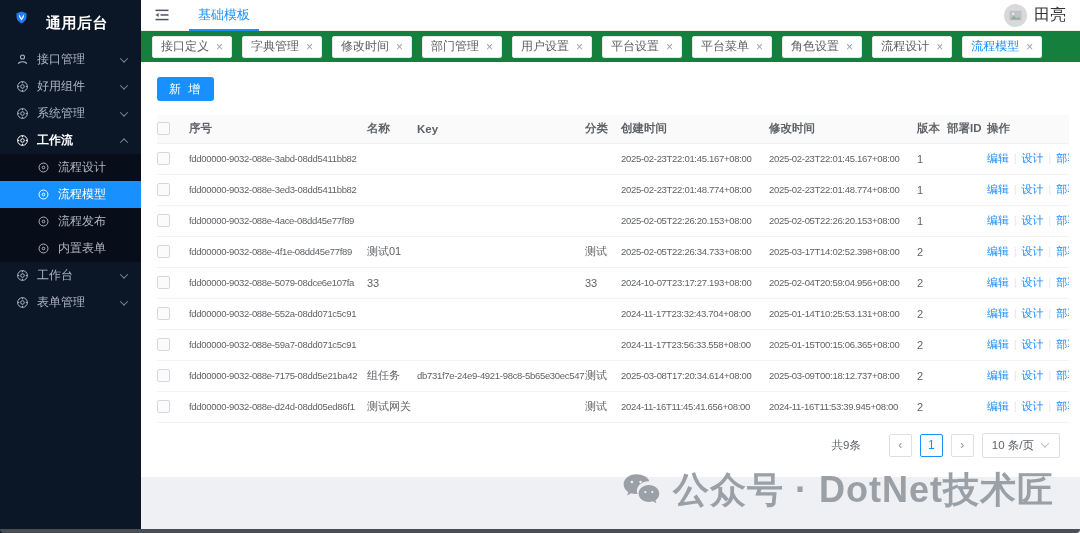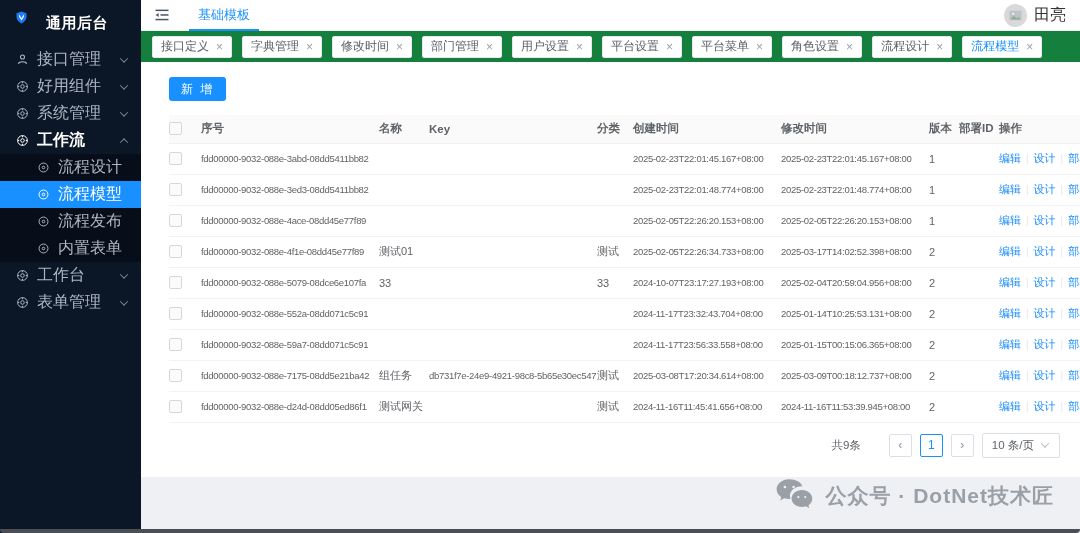--- a/index.html
+++ b/index.html
@@ -4,21 +4,21 @@
 <style>
   * { margin:0; padding:0; box-sizing:border-box; }
   html,body { width:1080px; height:533px; overflow:hidden; }
   body { font-family:"Liberation Sans","DejaVu Sans",sans-serif; background:#fff; }
   .app { position:relative; display:flex; width:1080px; height:533px; background:#eef0f4; }
 
   
   .sidebar { width:141px; min-width:141px; background:#0b1626; color:#aeb6c2; display:flex; flex-direction:column; }
   .logo { height:46px; display:flex; align-items:center; gap:9px; padding-left:15px; }
   .logo-title { color:#fff; font-size:15px; font-weight:bold; letter-spacing:.5px; }
-  .menu-item { height:27px; display:flex; align-items:center; gap:8px; padding:0 12px 0 16px; font-size:16px; color:#aeb6c2; cursor:pointer; }
+  .menu-item { height:27px; display:flex; align-items:center; gap:8px; padding:0 12px 0 16px; font-size:12px; color:#aeb6c2; cursor:pointer; }
   .menu-item .mi-label { flex:1; white-space:nowrap; }
   .menu-item.parent-active { color:#fff; font-weight:bold; }
   .submenu { background:#070e1a; }
   .submenu .menu-item { padding-left:37px; }
   .submenu .menu-item.active { background:#1890ff; color:#fff; }
   .mi-icon { display:inline-flex; width:13px; height:13px; color:inherit; }
   .mi-icon svg { width:13px; height:13px; }
   .chev { width:6px; height:6px; border-right:1.4px solid #7e8794; border-bottom:1.4px solid #7e8794; display:inline-block; margin-right:2px; }
   .chev.down { transform:rotate(45deg) translate(-1px,-1px); }
   .chev.up { transform:rotate(-135deg) translate(-1px,-1px); }
@@ -32,21 +32,21 @@
   .topbar-spacer { flex:1; }
   .user-box { display:flex; align-items:center; gap:7px; cursor:pointer; }
   .avatar { width:23px; height:23px; border-radius:50%; background:#d9d9d9; display:flex; align-items:center; justify-content:center; overflow:hidden; }
   .username { font-size:16px; color:#333; }
 
   .tagbar { height:31px; background:#15803d; display:flex; align-items:center; gap:10px; padding:0 11px; }
   .tag-chip { height:22px; background:#fff; border:1px solid #e4e7ed; border-radius:2px; display:flex; align-items:center; gap:7px; padding:0 8px; font-size:12px; color:#5a5e66; cursor:pointer; white-space:nowrap; }
   .tag-chip.active { color:#1890ff; }
   .tag-close { font-size:12px; color:#9aa0a6; line-height:1; cursor:pointer; }
 
-  .content-card { background:#fff; height:415px; padding:15px 20px 0 28px; }
+  .content-card { background:#fff; height:415px; padding:15px 20px 0 16px; }
   .btn-add { display:inline-flex; align-items:center; justify-content:center; height:24px; padding:0 12px; background:#1890ff; color:#fff; font-size:12px; border:none; border-radius:3px; cursor:pointer; letter-spacing:2px; }
 
   
   .tbl-wrap { margin-top:14px; }
   table { width:100%; border-collapse:collapse; table-layout:fixed; }
   thead th { background:#fafafa; height:28px; font-size:11.5px; color:#5f6368; font-weight:bold; text-align:left; padding:0 4px 0 0; border-bottom:1px solid #f0f0f0; white-space:nowrap; }
   tbody td { height:31px; font-size:11px; color:#606266; border-bottom:1px solid #f2f3f5; padding:0 4px 0 0; white-space:nowrap; overflow:hidden; }
   .mono { font-size:9.5px; letter-spacing:-0.3px; color:#606266; }
   .cb { width:13px; height:13px; border:1px solid #d4d7dd; border-radius:2px; background:#fbfbfc; display:inline-block; vertical-align:middle; cursor:pointer; }
   .act-link { color:#1b8cff; font-size:11px; text-decoration:none; cursor:pointer; }
@@ -55,21 +55,21 @@
   
   .pager { display:flex; align-items:center; justify-content:flex-end; gap:8px; margin-top:10px; }
   .pager-total { font-size:11.5px; color:#5f6368; margin-right:20px; }
   .pg-btn { min-width:23px; height:23px; background:#fff; border:1px solid #dcdfe6; border-radius:2px; display:flex; align-items:center; justify-content:center; font-size:12px; color:#8a8f97; cursor:pointer; }
   .pg-btn.page-active { border-color:#1890ff; color:#1890ff; }
   .pg-size { height:25px; background:#fff; border:1px solid #dcdfe6; border-radius:2px; display:flex; align-items:center; gap:8px; padding:0 9px; font-size:11.5px; color:#5f6368; cursor:pointer; }
   .pg-size .chev { border-color:#b3b8bf; }
 
   
   .watermark { position:absolute; right:26px; bottom:18px; display:flex; align-items:center; gap:12px; color:#9ba0a6; pointer-events:none; }
-  .watermark-text { font-size:21px; font-weight:600; letter-spacing:1px; color:#9ba0a6; }
+  .watermark-text { font-size:36px; font-weight:600; letter-spacing:1px; color:#9ba0a6; }
   .bottom-edge { position:absolute; left:0; right:0; bottom:0; height:4px; background:#4b4e54; border-radius:0 0 4px 4px; }
 </style>
 </head>
 <body>
 
 <div class="app">
 
   <aside class="sidebar">
     <div class="logo">
       <span class="mi-icon" style="width:22px;height:24px">

